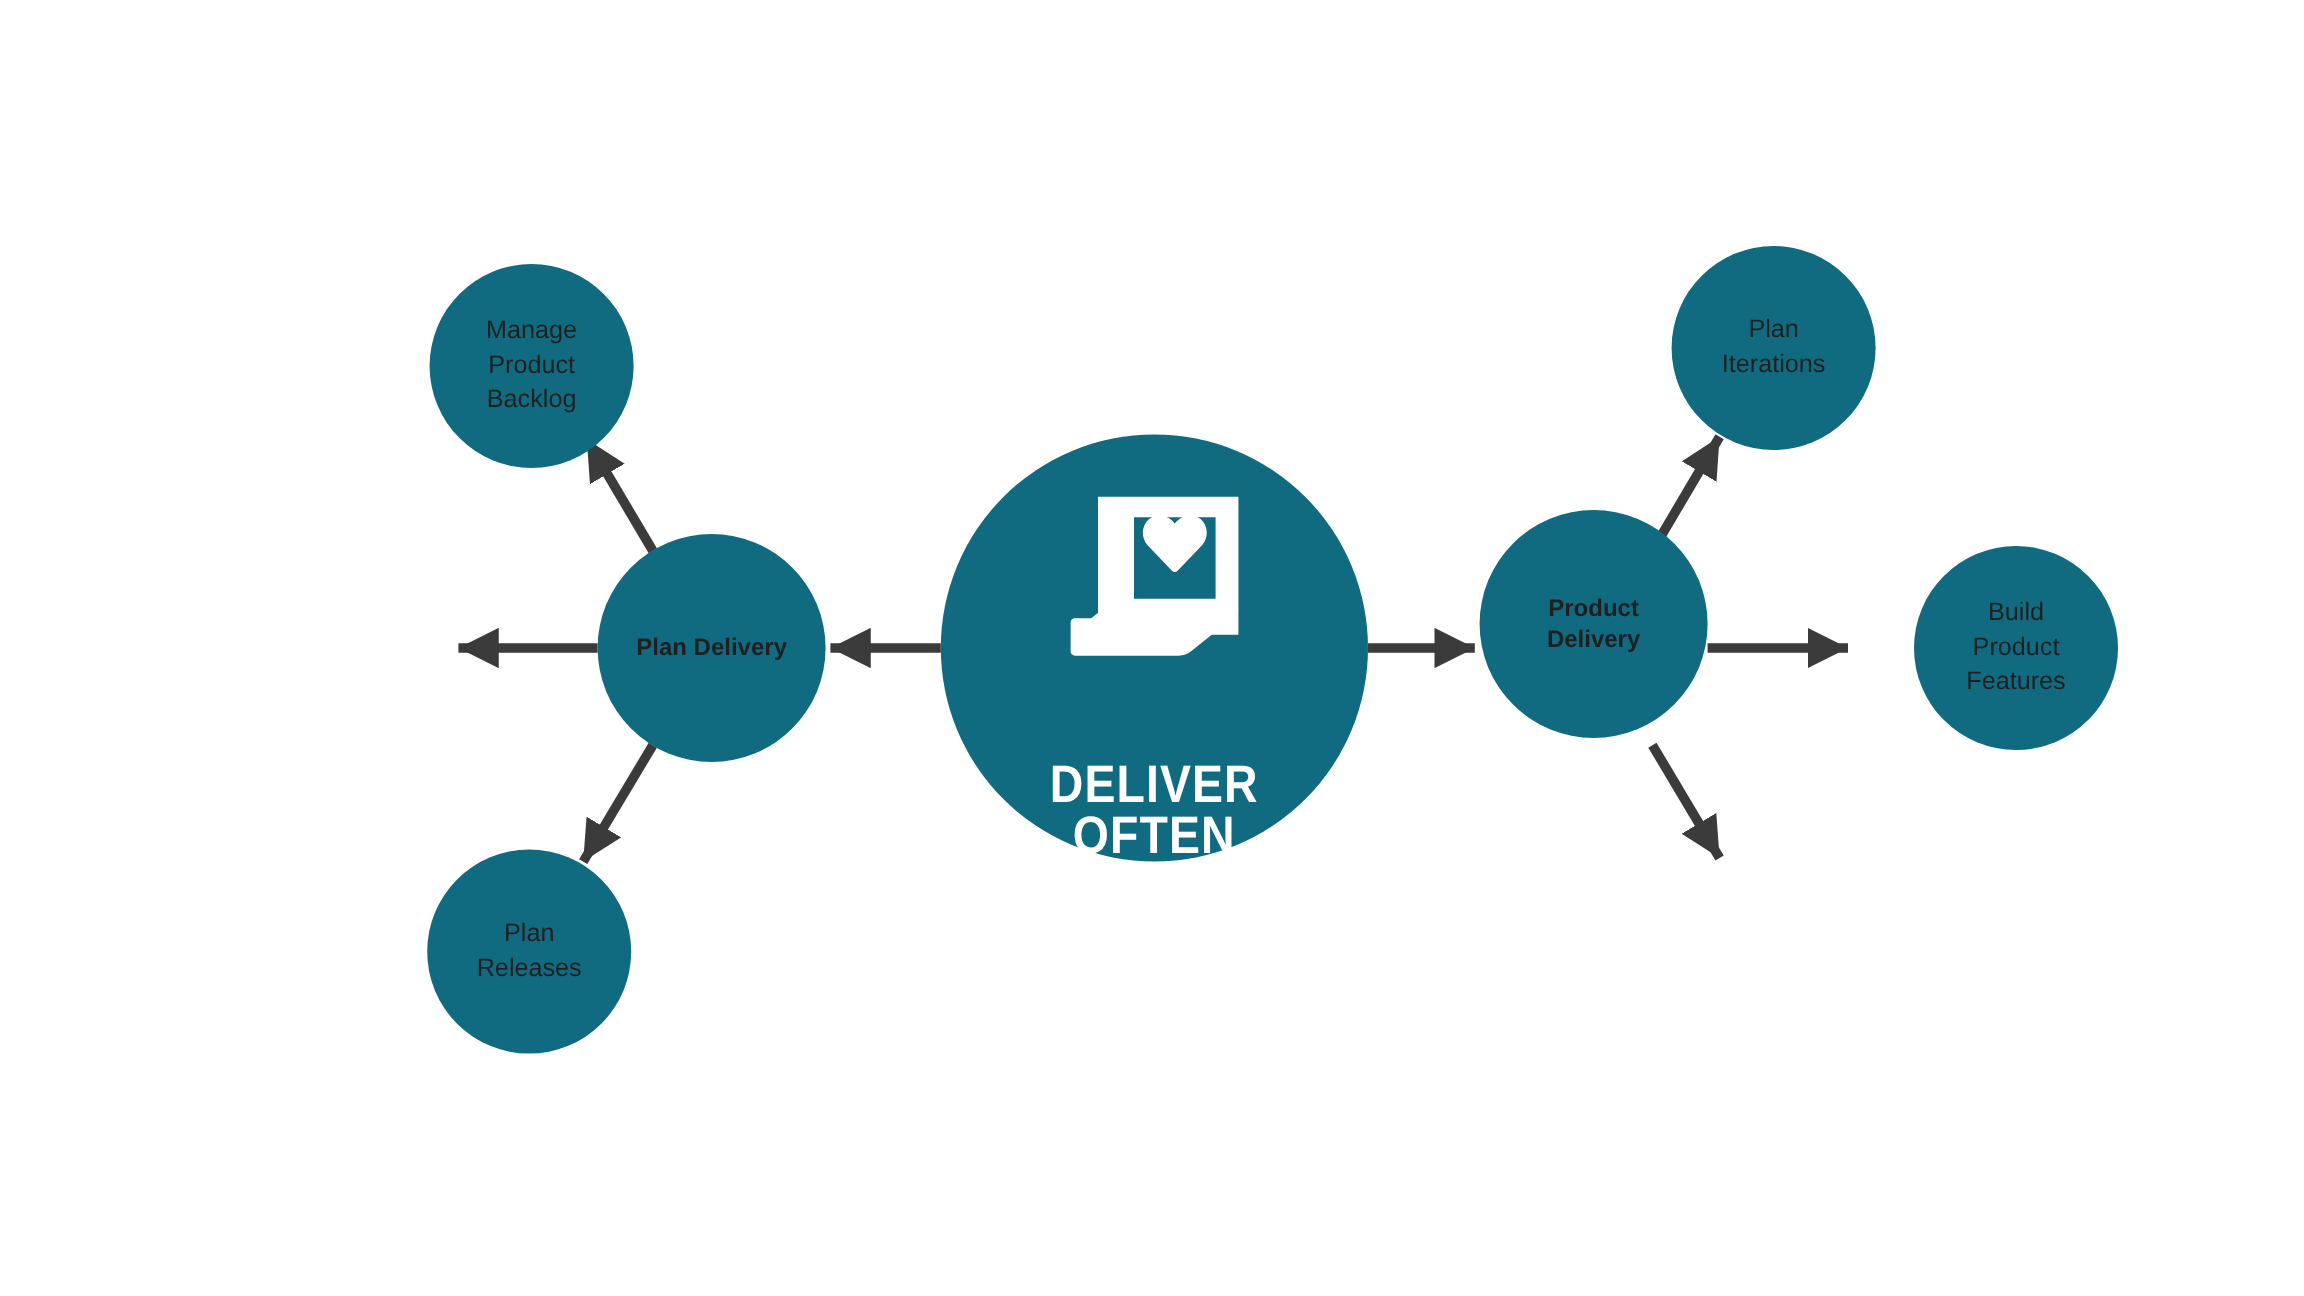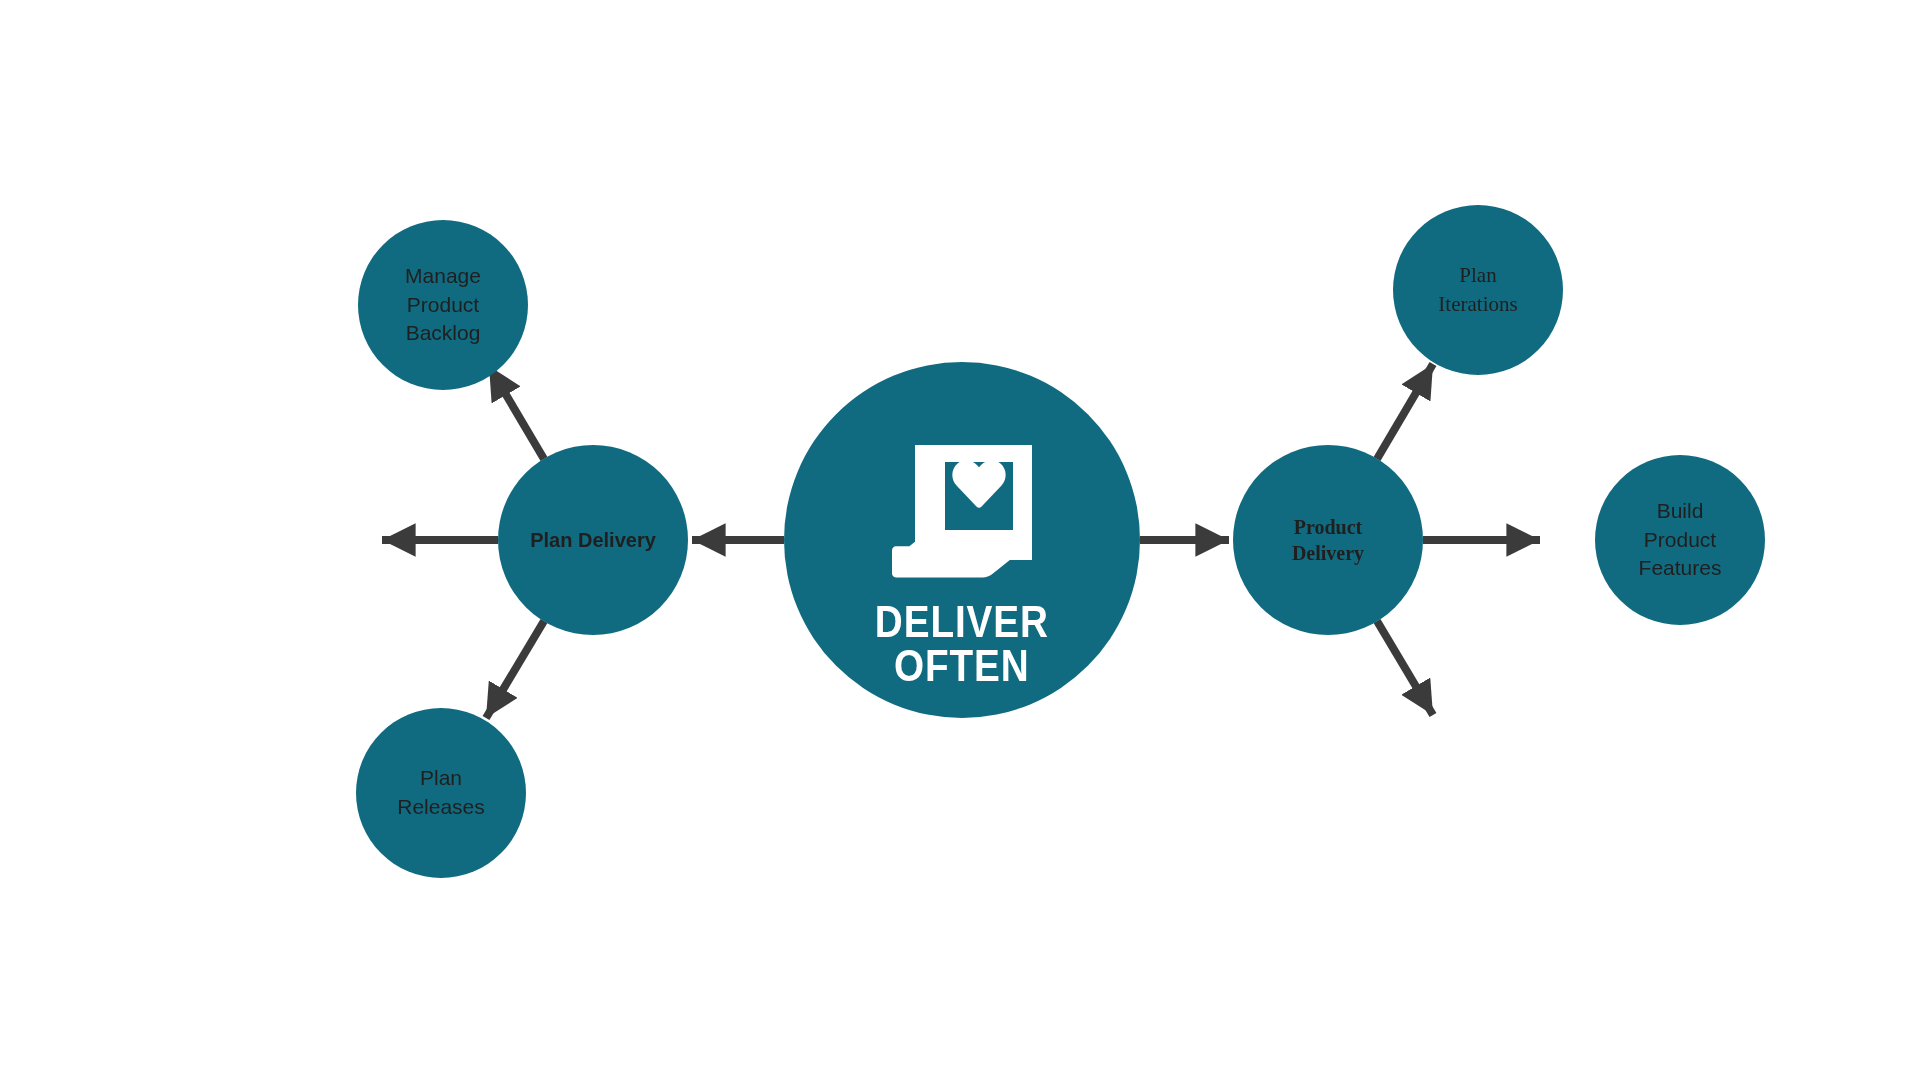--- a/index.html
+++ b/index.html
@@ -20,27 +20,27 @@
     text-align:center;
   }
   .node .label{
     color:var(--node-text,#1F1F1F);
     font-size:21px;line-height:1.36;max-width:102px;
   }
   .node.hub .label{
     font-weight:700;font-size:20px;line-height:1.32;max-width:130px;
   }
   .n-center{left:784px;top:362px;width:356px;height:356px;
-    flex-direction:column;justify-content:center;padding-top:52px;box-sizing:border-box;}
+    flex-direction:column;justify-content:space-between;padding-top:52px;box-sizing:border-box;}
   .n-plan{left:498px;top:445px;width:190px;height:190px;}
-  .n-product{left:1233px;top:445px;width:190px;height:190px;font-family:Liberation Serif, serif;}
+  .n-product{left:1233px;top:425px;width:190px;height:190px;}
   .n-mpb{left:358px;top:220px;width:170px;height:170px;}
   .n-mvp{left:208px;top:456px;width:170px;height:170px;}
   .n-prel{left:356px;top:708px;width:170px;height:170px;}
-  .n-pit{left:1393px;top:205px;width:170px;height:170px;font-family:Liberation Serif, serif;}
+  .n-pit{left:1393px;top:205px;width:170px;height:170px;}
   .n-bpf{left:1595px;top:455px;width:170px;height:170px;}
   .n-vpf{left:1393px;top:705px;width:170px;height:170px;}
   .center-icon{width:140px;height:135px;flex:0 0 auto;}
   .center-icon .glyph{fill:var(--center-text,#FFFFFF);}
   .center-icon .frame{fill:none;stroke:var(--center-text,#FFFFFF);stroke-width:30;}
   .center-label{
     margin-top:20px;
     color:var(--center-text,#FFFFFF);
     font-weight:700;font-size:44px;line-height:0.98;
     letter-spacing:1px;

